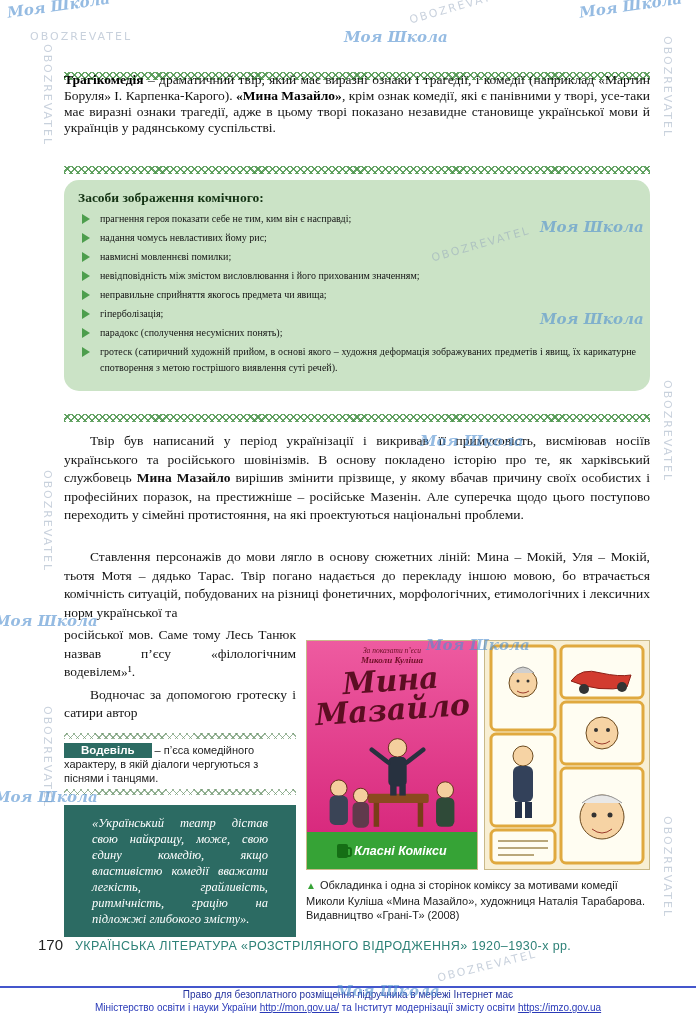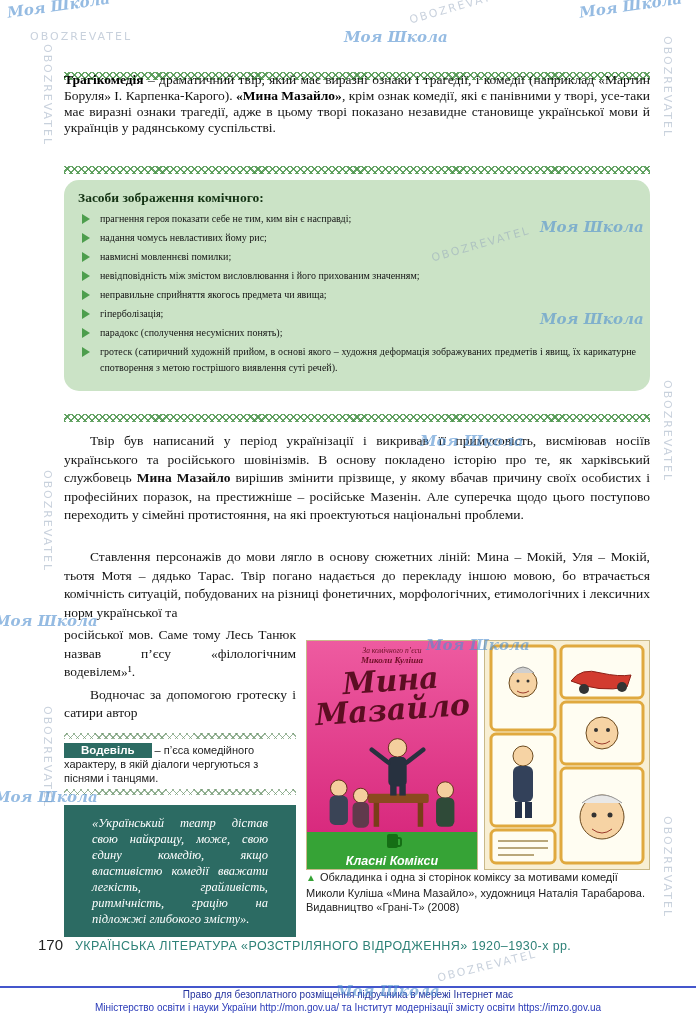--- a/index.html
+++ b/index.html
@@ -48,38 +48,38 @@
   .qauthor{margin:7px 0 0 0;font-size:12px;font-style:italic;text-align:right;}
   
   .comic{display:flex;gap:6px;margin-top:14px;}
   .cover{width:170px;height:228px;background:linear-gradient(#ee5ba0,#d42077);border:1px solid #c9b98a;
          display:flex;flex-direction:column;align-items:center;overflow:hidden;}
   .cover-note1{font-size:7.5px;font-style:italic;color:#6d0f26;margin-top:5px;}
   .cover-note2{font-size:9px;font-style:italic;font-weight:bold;color:#6d0f26;}
   .cover-title{font-family:"DejaVu Serif",serif;font-weight:bold;font-style:italic;color:#5c0e22;
                font-size:30px;line-height:.95;text-align:center;transform:rotate(-4deg);margin-top:2px;}
   .cover svg{display:block;margin-top:auto;}
-  .strip{width:100%;height:40px;background:#36a336;display:flex;align-items:center;justify-content:center;gap:6px;flex-direction:column;}
+  .strip{width:100%;height:40px;background:#36a336;display:flex;align-items:center;justify-content:center;gap:6px;}
   .mug{width:11px;height:14px;background:#156e15;border-radius:2px;position:relative;display:inline-block;}
   .mug::after{content:"";position:absolute;right:-4px;top:3px;width:4px;height:6px;border:2px solid #156e15;border-left:none;border-radius:0 3px 3px 0;}
   .strip-label{color:#fff;font-family:"Liberation Sans",sans-serif;font-weight:bold;font-style:italic;font-size:12.5px;}
   .comicpage{width:164px;height:228px;border:1px solid #c9b98a;background:#f8efd4;}
   
-  .caption{font-family:"Liberation Sans",sans-serif;font-size:11px;line-height:14.5px;color:#222;}
+  .caption{margin-top:8px;font-family:"Liberation Sans",sans-serif;font-size:11px;line-height:14.5px;color:#222;}
   .cap-arrow{color:#36a336;font-size:10px;margin-right:4px;}
   
   .footer{position:absolute;left:38px;right:40px;top:936px;display:flex;align-items:baseline;gap:12px;}
   .pagenum{font-family:"Liberation Sans",sans-serif;font-size:15px;color:#222;}
   .ftitle{font-family:"Liberation Sans",sans-serif;font-size:12.5px;letter-spacing:.4px;color:#2f8278;text-align:right;}
   
   .legal{position:absolute;left:0;right:0;top:986px;border-top:2px solid #4456cc;text-align:center;
          font-family:"Liberation Sans",sans-serif;font-size:10px;line-height:13px;}
   .l1{color:#23329e;}
   .l2{color:#2a3ab8;}
-  .link{color:#2a3ab8;cursor:pointer;}
+  .link{text-decoration:underline;color:#2a3ab8;cursor:pointer;}
 </style>
 </head>
 <body>
 
 <div class="page">
 
   <div class="sep sep1"></div>
 
   <p class="def"><b>Трагікомедія</b><span> – драматичний твір, який має виразні ознаки і трагедії, і комедії (наприклад «Мартин Боруля» І. Карпенка-Карого). </span><b>«Мина Мазайло»</b><span>, крім ознак комедії, які є панівними у творі, усе-таки має виразні ознаки трагедії, адже в цьому творі показано незавидне становище української мови й українців у радянському суспільстві.</span></p>
 
@@ -116,21 +116,21 @@
 
       <div class="quote">
         <p class="qtext">«Український театр дістав свою найкращу, може, свою єдину комедію, якщо властивістю комедії вважати легкість, грайливість, ритмічність, грацію на підложжі глибокого змісту».</p>
       </div>
     </div>
 
     <div class="rightcol">
       <div class="comic">
 
         <div class="cover">
-          <div class="cover-note1">За комічного п’єси</div>
+          <div class="cover-note1">За показати п’єси</div>
           <div class="cover-note2">Миколи Куліша</div>
           <div class="cover-title">
             <div>Мина</div>
             <div>Мазайло</div>
           </div>
           <svg width="168" height="118" viewBox="0 0 168 118">
             <rect x="58" y="76" width="66" height="10" rx="2" fill="#8a4a1f"></rect>
             <rect x="64" y="86" width="6" height="26" fill="#7a3d18"></rect>
             <rect x="112" y="86" width="6" height="26" fill="#7a3d18"></rect>
             <circle cx="90" cy="26" r="10" fill="#f4cf9e" stroke="#5a2a10"></circle>

